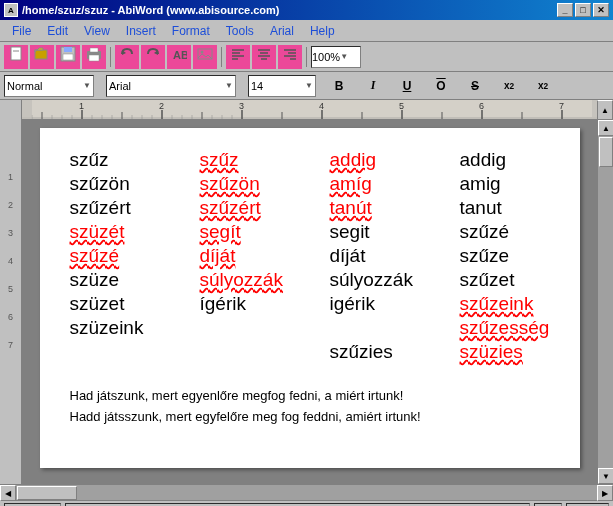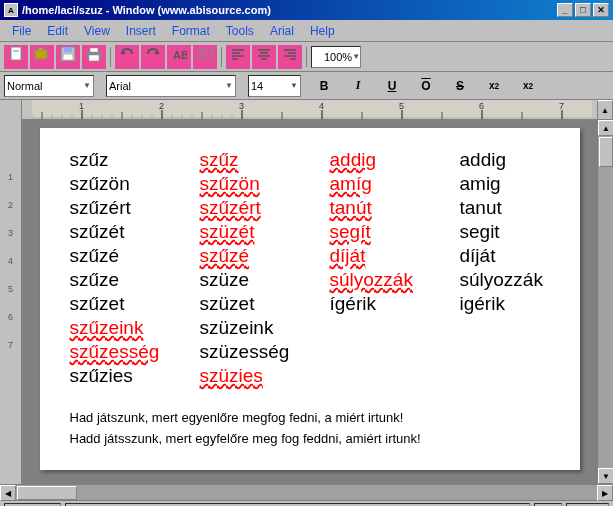--- a/index.html
+++ b/index.html
@@ -56,21 +56,21 @@
       width: 24px; height: 24px; background: #ec4899;
       border: 1px solid transparent;
       display: flex; align-items: flex-start; justify-content: center;
       cursor: pointer; font-size: 12px;
     }
     .tb-separator { width: 1px; height: 20px; background: #808080; margin: 0 2px; }
     .tb-zoom {
       display: flex; align-items: center;
       border: 1px inset #808080;
       background: white;
-      padding: 1px 12px;
+      padding: 1px 0;
       font-size: 11px;
       height: 22px;
       width: 50px;
     }
 
     
     .formattoolbar {
       background: #c0c0c0;
       display: flex;
       align-items: center;
@@ -95,21 +95,21 @@
       border: 1px inset #808080;
       width: 130px;
       padding: 0 2px;
       display: flex; align-items: center; justify-content: space-between;
     }
     .size-select {
       height: 22px;
       font-size: 11px;
       background: white;
       border: 1px inset #808080;
-      width: 53px;
+      width: 68px;
       padding: 0 2px;
       display: flex; align-items: center; justify-content: space-between;
     }
     .fmt-btn {
       width: 22px; height: 22px; background: #c0c0c0;
       border: 1px solid transparent;
       display: flex; align-items: center; justify-content: center;
       cursor: pointer; font-size: 12px; font-weight: bold;
     }
     .dropdown-arrow { font-size: 8px; color: #555; }
@@ -259,21 +259,21 @@
       font-size: 11px;
     }
     .status-field.grow { flex: 1; }
   </style>
 </head>
 <body>
 
 <div class="titlebar">
   <div class="titlebar-left">
     <div class="titlebar-icon">A</div>
-    <span>/home/laci/szuz - Window (www.abisource.com)</span>
+    <span>/home/szuz/szuz - AbiWord (www.abisource.com)</span>
   </div>
   <div class="titlebar-buttons">
     <div class="titlebar-btn">_</div>
     <div class="titlebar-btn">□</div>
     <div class="titlebar-btn">✕</div>
   </div>
 </div>
 
 <div class="menubar">
   <span class="menubar-item">File</span>
@@ -473,42 +473,40 @@
             <div class="word-cell misspelled">addig</div>
             <div class="word-cell">addig</div>
             <div class="word-cell">szűzön</div>
             <div class="word-cell misspelled">szűzön</div>
             <div class="word-cell misspelled">amíg</div>
             <div class="word-cell">amig</div>
             <div class="word-cell">szűzért</div>
             <div class="word-cell misspelled">szűzért</div>
             <div class="word-cell misspelled">tanút</div>
             <div class="word-cell">tanut</div>
-            <div class="word-cell">szűzét</div>
             <div class="word-cell misspelled">szüzét</div>
             <div class="word-cell misspelled">segít</div>
             <div class="word-cell">segit</div>
             <div class="word-cell">szűzé</div>
             <div class="word-cell misspelled">szűzé</div>
             <div class="word-cell misspelled">díját</div>
             <div class="word-cell">díját</div>
             <div class="word-cell">szűze</div>
             <div class="word-cell">szüze</div>
             <div class="word-cell misspelled">súlyozzák</div>
             <div class="word-cell">súlyozzák</div>
             <div class="word-cell">szűzet</div>
             <div class="word-cell">szüzet</div>
             <div class="word-cell">ígérik</div>
             <div class="word-cell">igérik</div>
             <div class="word-cell misspelled">szűzeink</div>
             <div class="word-cell">szüzeink</div>
             <div class="word-cell"></div>
             <div class="word-cell"></div>
             <div class="word-cell misspelled">szűzesség</div>
-            <div class="word-cell">szüzesség</div>
             <div class="word-cell"></div>
             <div class="word-cell"></div>
             <div class="word-cell">szűzies</div>
             <div class="word-cell misspelled">szüzies</div>
             <div class="word-cell"></div>
             <div class="word-cell"></div>
           </div>
 
         <div class="bottom-text">
           <div>Had játszunk, mert egyenlőre megfog fedni, a miért irtunk!</div>

